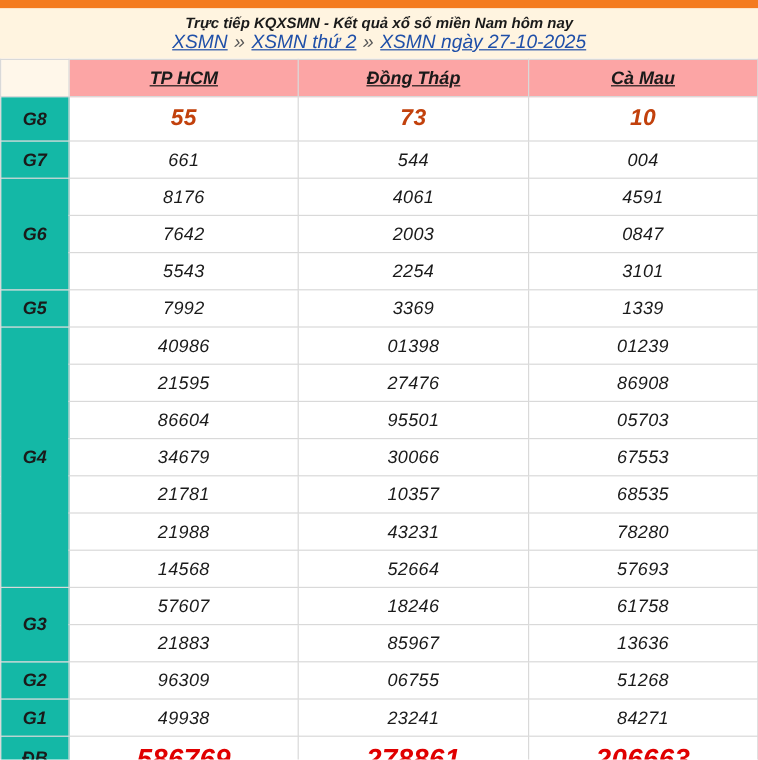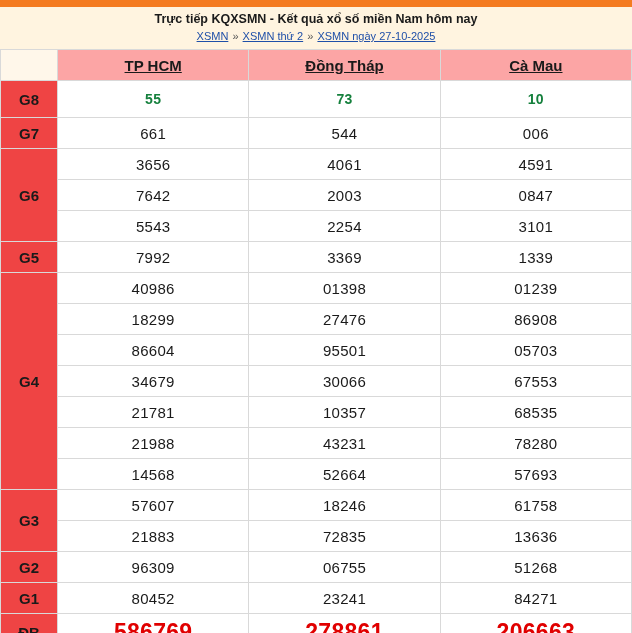--- a/index.html
+++ b/index.html
@@ -11,39 +11,40 @@
     width: 632px;
     height: 633px;
     font-family: "Liberation Sans", sans-serif;
     overflow: hidden;
   }
   .page {
     width: 632px;
     height: 625px;
     position: relative;
     box-sizing: border-box;
+    font-style: italic;
   }
   .topbar {
     background: #f47b20;
     height: 7px;
     width: 100%;
   }
   .header {
     background: #fff4e0;
     padding: 4px 0 5px 0;
     text-align: center;
   }
   .header-title {
     font-size: 12.5px;
     font-weight: bold;
     color: #1a1a1a;
     line-height: 16px;
   }
   .breadcrumb {
-    font-size: 11px;
+    font-size: 16px;
     color: #1f4fa8;
     line-height: 16px;
     margin-top: 1px;
   }
   .breadcrumb a {
     color: #1f4fa8;
     text-decoration: underline;
     cursor: pointer;
   }
   .breadcrumb .sep {
@@ -76,34 +77,34 @@
   th.prov span {
     text-decoration: underline;
     cursor: pointer;
   }
   th.corner {
     background: #fff7ea;
     width: 56px;
     height: 22px;
   }
   td.label {
-    background: #ef4444;
+    background: #14b8a6;
     font-size: 12px;
     font-weight: bold;
     color: #1a1a1a;
     width: 56px;
   }
   td.num {
     font-size: 16px;
     letter-spacing: 0.3px;
   }
   tr.g8 td.num {
-    font-size: 14px;
-    font-weight: bold;
-    color: #15803d;
+    font-size: 19px;
+    font-weight: bold;
+    color: #c2410c;
   }
   tr.db td.num {
     font-size: 23px;
     font-weight: bold;
     color: #e00000;
   }
   tr.g8 td.num, tr.db td.num {
     height: 36px;
   }
   tr.small td.num { height: 30px; text-align: center; }
@@ -139,25 +140,25 @@
         <tr class="g8">
           <td class="label" rowspan="1">G8</td>
           <td class="num">55</td>
           <td class="num">73</td>
           <td class="num">10</td>
         </tr>
         <tr class="small">
           <td class="label" rowspan="1">G7</td>
           <td class="num">661</td>
           <td class="num">544</td>
-          <td class="num">006</td>
+          <td class="num">004</td>
         </tr>
         <tr class="small">
           <td class="label" rowspan="3">G6</td>
-          <td class="num">3656</td>
+          <td class="num">8176</td>
           <td class="num">4061</td>
           <td class="num">4591</td>
         </tr>
         <tr class="small">
           <td class="num">7642</td>
           <td class="num">2003</td>
           <td class="num">0847</td>
         </tr>
         <tr class="small">
           <td class="num">5543</td>
@@ -170,21 +171,21 @@
           <td class="num">3369</td>
           <td class="num">1339</td>
         </tr>
         <tr class="small">
           <td class="label" rowspan="7">G4</td>
           <td class="num">40986</td>
           <td class="num">01398</td>
           <td class="num">01239</td>
         </tr>
         <tr class="small">
-          <td class="num">18299</td>
+          <td class="num">21595</td>
           <td class="num">27476</td>
           <td class="num">86908</td>
         </tr>
         <tr class="small">
           <td class="num">86604</td>
           <td class="num">95501</td>
           <td class="num">05703</td>
         </tr>
         <tr class="small">
           <td class="num">34679</td>
@@ -207,32 +208,32 @@
           <td class="num">57693</td>
         </tr>
         <tr class="small">
           <td class="label" rowspan="2">G3</td>
           <td class="num">57607</td>
           <td class="num">18246</td>
           <td class="num">61758</td>
         </tr>
         <tr class="small">
           <td class="num">21883</td>
-          <td class="num">72835</td>
+          <td class="num">85967</td>
           <td class="num">13636</td>
         </tr>
         <tr class="small">
           <td class="label" rowspan="1">G2</td>
           <td class="num">96309</td>
           <td class="num">06755</td>
           <td class="num">51268</td>
         </tr>
         <tr class="small">
           <td class="label" rowspan="1">G1</td>
-          <td class="num">80452</td>
+          <td class="num">49938</td>
           <td class="num">23241</td>
           <td class="num">84271</td>
         </tr>
         <tr class="db">
           <td class="label" rowspan="1">ĐB</td>
           <td class="num">586769</td>
           <td class="num">278861</td>
           <td class="num">206663</td>
         </tr>
       </tbody>

